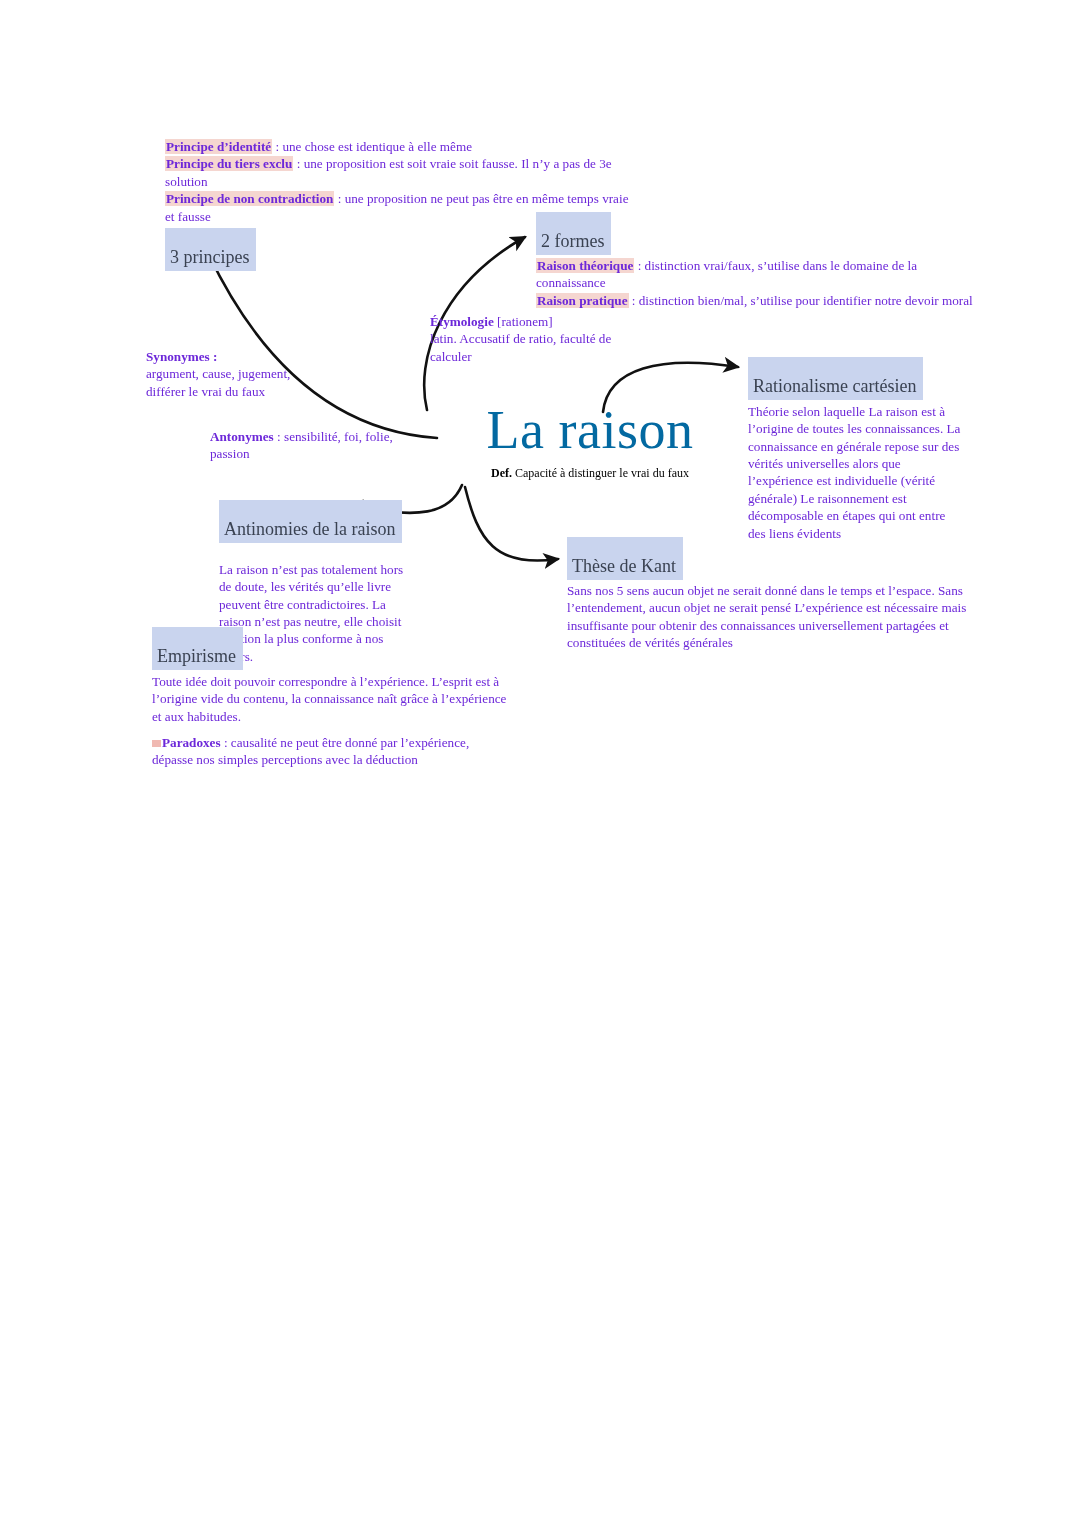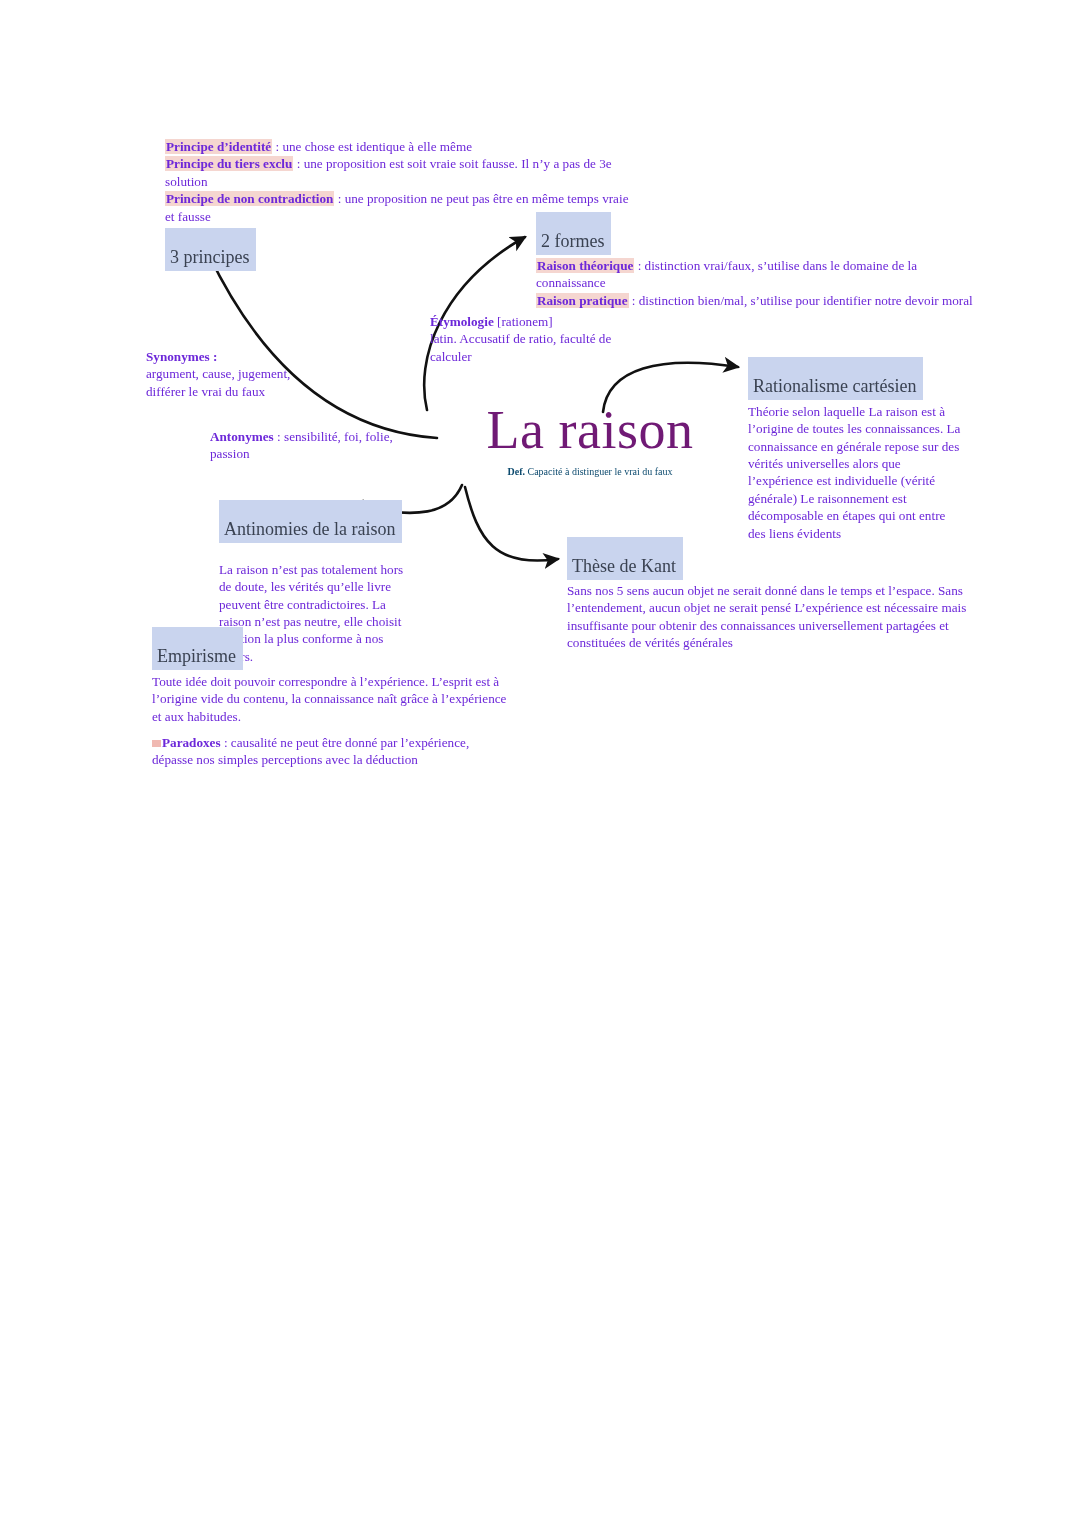--- a/index.html
+++ b/index.html
@@ -66,28 +66,28 @@
 
   #centre {
     position: absolute;
     left: 440px;
     top: 403px;
     width: 300px;
     text-align: center;
   }
   #centre .title {
     font-size: 54px;
-    color: #701a75;
+    color: #0369a1;
     line-height: 1.02;
     letter-spacing: 0.5px;
     white-space: nowrap;
   }
   #centre .def {
-    font-size: 10px;
-    color: #0c4a6e;
+    font-size: 12px;
+    color: #000000;
     margin-top: 8px;
   }
 </style>
 </head>
 <body>
 
 <div id="page">
 
   <svg id="arrows" viewBox="0 0 1080 1525">
     <defs>

